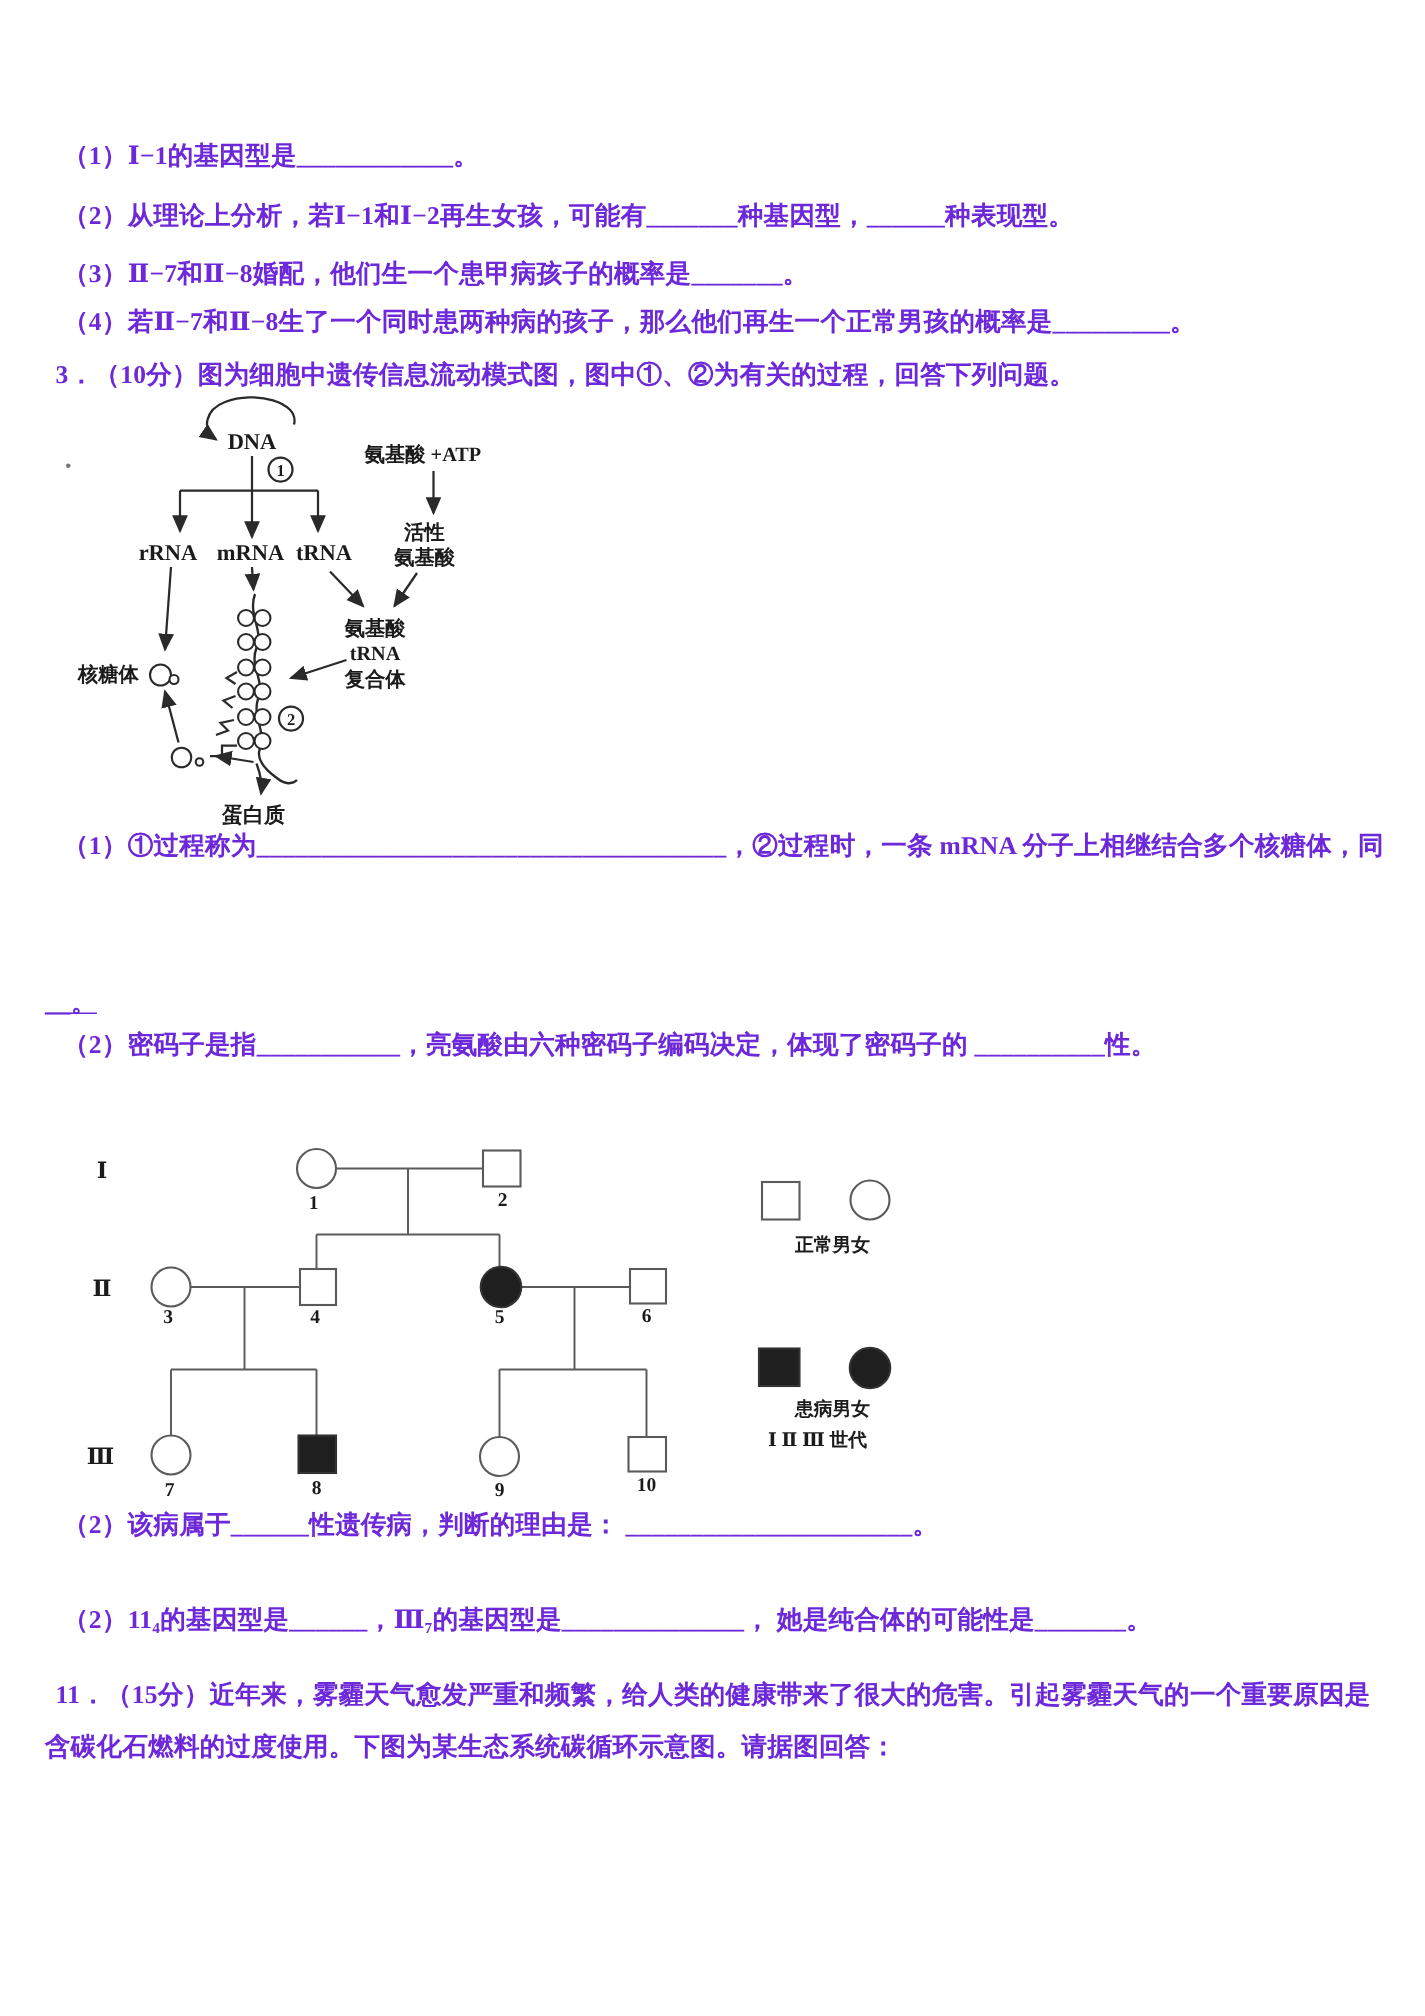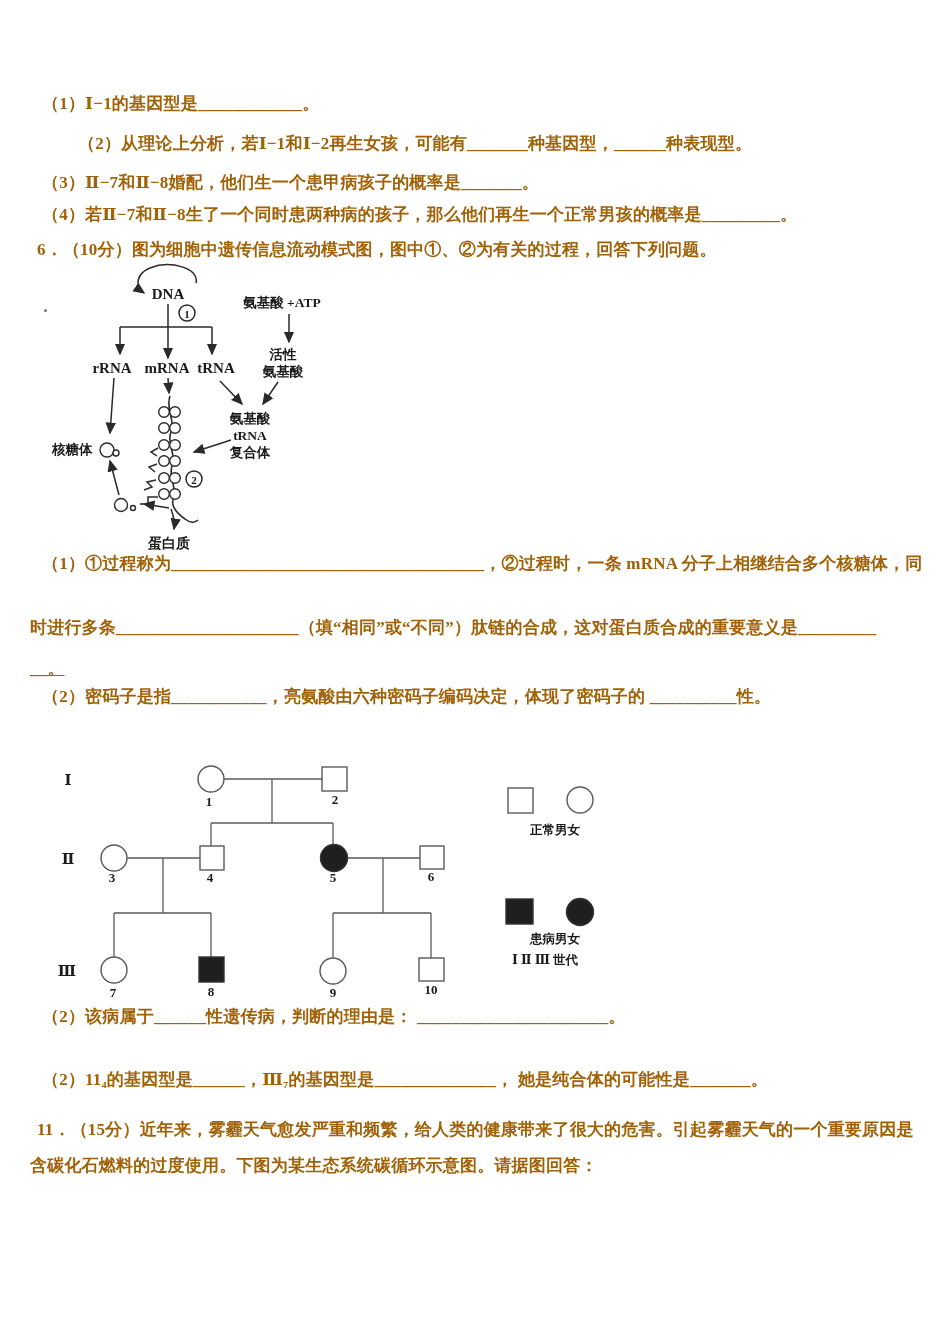--- a/index.html
+++ b/index.html
@@ -10,21 +10,21 @@
     font-family:"Liberation Serif","DejaVu Serif",serif;
     color:#161616;
     overflow:hidden;
   }
   .tl{
     position:absolute;
     white-space:nowrap;
     font-size:17px;
     font-weight:bold;
     line-height:22px;
-    color:#a16207;
+    color:#6d28d9;
     letter-spacing:0.2px;
   }
   .speck{
     position:absolute;
     width:3px;height:3px;border-radius:50%;
     background:#777;
   }
   svg{position:absolute;}
   .dlab{
     font-family:"Liberation Serif","DejaVu Serif",serif;
@@ -36,25 +36,25 @@
   .pln{stroke:#5a5a5a;stroke-width:1.3;fill:none;}
   .pnode{stroke:#5a5a5a;stroke-width:1.4;fill:#ffffff;}
   .pnode-aff{stroke:#333;stroke-width:1.4;fill:#1f1f1f;}
 </style>
 </head>
 <body>
 
 <div class="page">
 
   <div class="tl" style="left:42px;top:93px;">（1）Ⅰ−1的基因型是____________。</div>
-  <div class="tl" style="left:42px;top:133px;margin-left:36px;">（2）从理论上分析，若Ⅰ−1和Ⅰ−2再生女孩，可能有_______种基因型，______种表现型。</div>
+  <div class="tl" style="left:42px;top:133px;">（2）从理论上分析，若Ⅰ−1和Ⅰ−2再生女孩，可能有_______种基因型，______种表现型。</div>
   <div class="tl" style="left:42px;top:172px;text-align:center;">（3）Ⅱ−7和Ⅱ−8婚配，他们生一个患甲病孩子的概率是_______。</div>
   <div class="tl" style="left:42px;top:204px;">（4）若Ⅱ−7和Ⅱ−8生了一个同时患两种病的孩子，那么他们再生一个正常男孩的概率是_________。</div>
 
-  <div class="tl" style="left:37px;top:239px;">6．（10分）图为细胞中遗传信息流动模式图，图中①、②为有关的过程，回答下列问题。</div>
+  <div class="tl" style="left:37px;top:239px;">3．（10分）图为细胞中遗传信息流动模式图，图中①、②为有关的过程，回答下列问题。</div>
 
   <div class="speck" style="left:44px;top:309px;"></div>
 
   <svg style="left:30px;top:262px;" width="335" height="300" viewBox="0 0 335 300">
     <defs>
       <marker id="ar1" markerWidth="9" markerHeight="8" refX="7" refY="3.5" orient="auto">
         <path d="M0,0 L8,3.5 L0,7 Z" fill="#2a2a2a"></path>
       </marker>
     </defs>
 
@@ -118,21 +118,20 @@
 
     <line class="dln" x1="139" y1="246" x2="114" y2="242" marker-end="url(#ar1)"></line>
     <circle class="dshape" cx="91" cy="243" r="6.5"></circle>
     <circle class="dshape" cx="103" cy="246" r="2.5"></circle>
     <line class="dln" x1="89" y1="233" x2="80" y2="199" marker-end="url(#ar1)"></line>
     <path class="dln" d="M 141,247 C 144,255 145,261 144,267" marker-end="url(#ar1)"></path>
     <text class="dlab" x="139" y="286" font-size="14" text-anchor="middle">蛋白质</text>
   </svg>
 
   <div class="tl" style="left:42px;top:553px;">（1）①过程称为____________________________________，②过程时，一条 mRNA 分子上相继结合多个核糖体，同</div>
-  <div class="tl" style="left:30px;top:617px;">时进行多条_____________________（填“相同”或“不同”）肽链的合成，这对蛋白质合成的重要意义是_________</div>
   <div class="tl" style="left:30px;top:658px;text-decoration:underline;">__。</div>
   <div class="tl" style="left:42px;top:686px;text-align:right;">（2）密码子是指___________，亮氨酸由六种密码子编码决定，体现了密码子的 __________性。</div>
 
 
   <svg style="left:40px;top:758px;" width="590" height="250" viewBox="0 0 590 250">
 
     <g>
       <line class="pln" x1="184" y1="21" x2="282" y2="21"></line>
       <line class="pln" x1="232" y1="21" x2="232" y2="65"></line>
       <line class="pln" x1="171" y1="65" x2="293" y2="65"></line>

